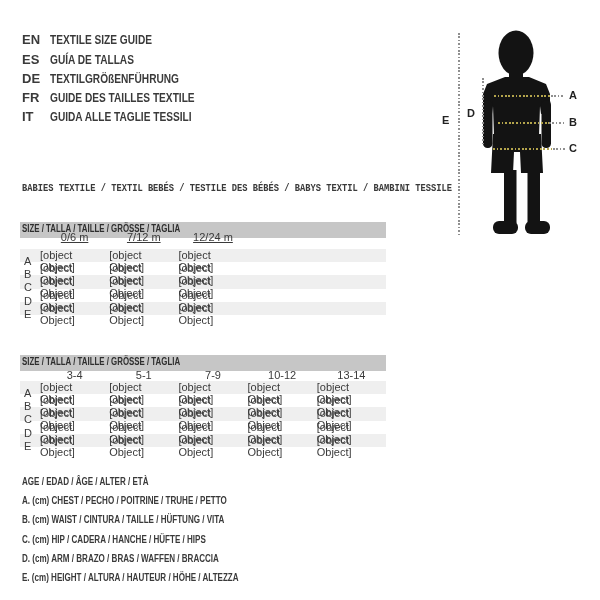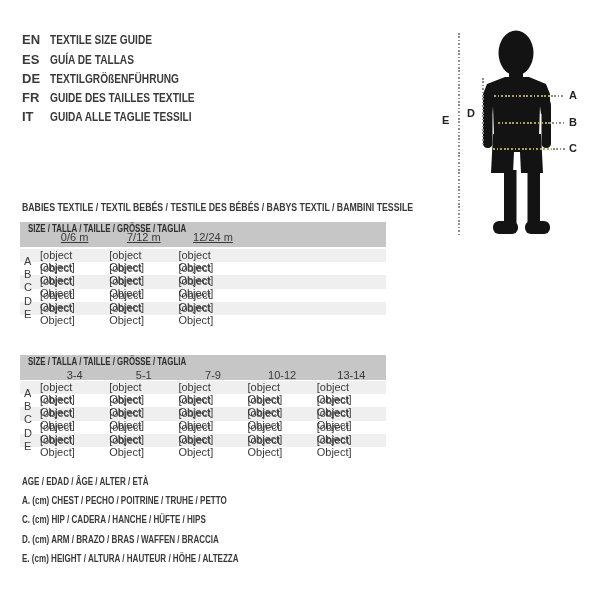--- a/index.html
+++ b/index.html
@@ -20,21 +20,21 @@
 
   
   .sil{position:absolute;left:477px;top:30px;}
   .vline{position:absolute;width:2px;background-image:repeating-linear-gradient(180deg,var(--guide-gray) 0 1.6px,transparent 1.6px 3.4px);}
   .hline-y{position:absolute;height:2px;background-image:repeating-linear-gradient(90deg,var(--measure-yellow) 0 1.8px,transparent 1.8px 3.6px);}
   .hline-g{position:absolute;height:2px;background-image:repeating-linear-gradient(90deg,var(--guide-gray) 0 1.6px,transparent 1.6px 3.4px);}
   .mlabel{position:absolute;font-weight:700;font-size:11px;color:#222;}
 
   
   .sec-title{position:absolute;left:22px;font-weight:700;font-size:11.5px;line-height:14px;}
-  .size-bar{position:absolute;left:20px;width:366px;height:25px;background:var(--bar-gray);font-weight:700;font-size:10.5px;line-height:12px;padding-left:8px;color:#2e2e2e;}
+  .size-bar{position:absolute;left:20px;width:366px;height:16px;background:var(--bar-gray);font-weight:700;font-size:10.5px;line-height:12px;padding-left:2px;color:#2e2e2e;}
   .size-bar .cond{--sx:.75;}
   .t-cols,.t-row{display:grid;grid-template-columns:20px repeat(5,69.2px);align-items:center;font-size:11px;}
   .t-cols{position:absolute;left:20px;width:366px;height:13px;}
   .t-cols>span{text-align:center;}
   .t-cols>span:nth-of-type(1){grid-column:2;}
   .t-rows{position:absolute;left:20px;width:366px;}
   .t-row{height:13.2px;}
   .t-rows>div:nth-of-type(odd){background:var(--row-alt-gray);}
   .t-label{padding-left:4px;font-weight:400;}
   .t-cell{}
@@ -101,21 +101,21 @@
   <div class="hline-g" style="left:549px;top:122px;width:16px;"></div>
   <div class="hline-y" style="left:493px;top:148px;width:60px;"></div>
   <div class="hline-g" style="left:553px;top:148px;width:12px;"></div>
 
   <span class="mlabel" style="left:569px;top:89px;">A</span>
   <span class="mlabel" style="left:569px;top:116px;">B</span>
   <span class="mlabel" style="left:569px;top:142px;">C</span>
   <span class="mlabel" style="left:467px;top:107px;">D</span>
   <span class="mlabel" style="left:442px;top:114px;">E</span>
 
-  <div class="sec-title" style="top:200px;"><span class="cond">BABIES TEXTILE / TEXTIL BEBÉS / TESTILE DES BÉBÉS / BABYS TEXTIL / BAMBINI TESSILE</span></div>
+  <div class="sec-title" style="top:181px;font-family:Liberation Mono, monospace;"><span class="cond">BABIES TEXTILE / TEXTIL BEBÉS / TESTILE DES BÉBÉS / BABYS TEXTIL / BAMBINI TESSILE</span></div>
   <div class="size-bar" style="top:222px;"><span class="cond">SIZE / TALLA / TAILLE / GRÖSSE / TAGLIA</span></div>
   <div class="t-cols" style="top:230px;text-decoration:underline;">
 
   <span class="t-col">0/6 m</span>
       <span class="t-col">7/12 m</span>
       <span class="t-col">12/24 m</span>
     </div>
   <div class="t-rows" style="top:249px;">
 
       <div class="t-row">
@@ -204,20 +204,23 @@
   <div class="legend">
 
       <div class="legend-line">
         <span class="cond">AGE / EDAD / ÂGE / ALTER / ETÀ</span>
       </div>
 
       <div class="legend-line">
         <span class="cond">A. (cm) CHEST / PECHO / POITRINE / TRUHE / PETTO</span>
       </div>
 
+      <div class="legend-line">
+        <span class="cond">B. (cm) WAIST / CINTURA / TAILLE / HÜFTUNG / VITA</span>
+      </div>
 
       <div class="legend-line">
         <span class="cond">C. (cm) HIP / CADERA / HANCHE / HÜFTE / HIPS</span>
       </div>
 
       <div class="legend-line">
         <span class="cond">D. (cm) ARM / BRAZO / BRAS / WAFFEN / BRACCIA</span>
       </div>
 
       <div class="legend-line">

